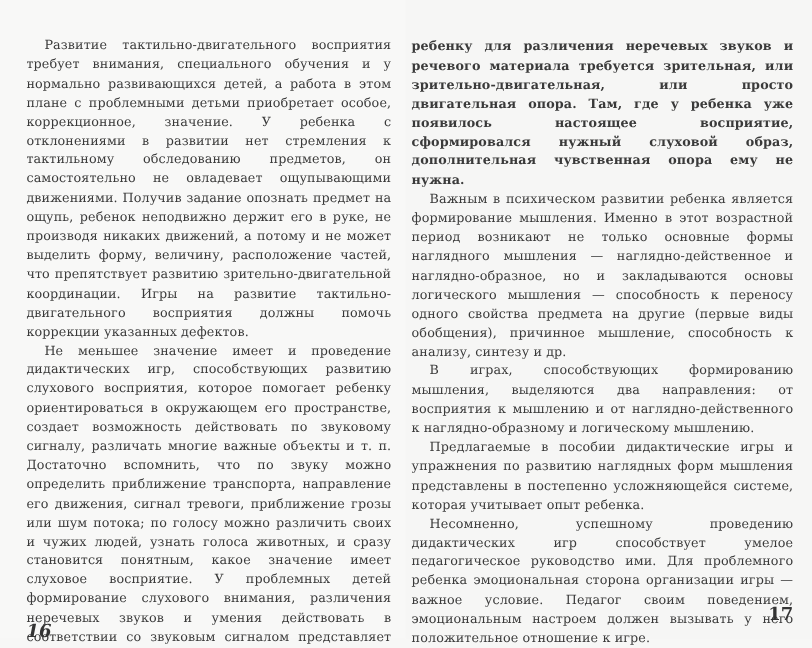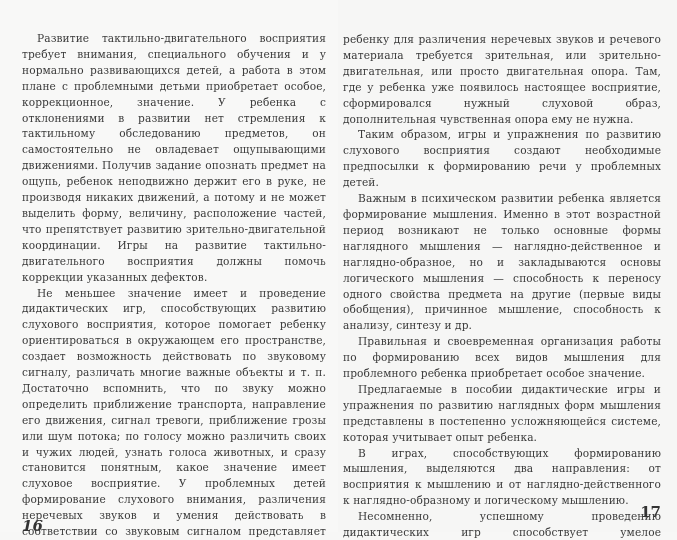--- a/index.html
+++ b/index.html
@@ -14,21 +14,21 @@
   #left-page { left:0; width:338px; background:#f8f8f7; }
   #right-page { left:338px; width:339px; background:#f6f6f5; }
   .text-block { position:absolute; }
   #left-page .text-block { left:22px; top:31px; width:304px; }
   #right-page .text-block { left:5px; top:32px; width:318px; }
   .para {
     margin:0; font-size:10.6px; line-height:15.9px;
     text-align:justify; text-indent:15px; letter-spacing:0.1px;
     hyphens:manual;
   }
-  .para.noindent { text-indent:0; }
+  .para.noindent { text-indent:0;font-weight:bold; }
   .page-number {
     position:absolute; font-size:15px; font-weight:bold; color:#333;
   }
   #left-page .page-number { left:22px; top:517px;font-style:italic; }
   #right-page .page-number { right:16px; top:503px; }
 </style>
 </head>
 <body>
 
 <div class="page" id="left-page">
@@ -36,22 +36,20 @@
     <p class="para">Развитие тактильно-двигательного восприятия требует внимания, специального обучения и у нормально развивающихся детей, а работа в этом плане с проблемными детьми приобретает особое, коррекционное, значение. У ребенка с отклонениями в развитии нет стремления к тактильному обследованию предметов, он самостоятельно не овладевает ощупывающими движениями. Получив задание опознать предмет на ощупь, ребенок неподвижно держит его в руке, не производя никаких движений, а потому и не может выделить форму, величину, расположение частей, что препятствует развитию зрительно-двигательной координации. Игры на развитие тактильно-двигательного восприятия должны помочь коррекции указанных дефектов.</p>
     <p class="para">Не меньшее значение имеет и проведение дидактических игр, способствующих развитию слухового восприятия, которое помогает ребенку ориентироваться в окружающем его пространстве, создает возможность действовать по звуковому сигналу, различать многие важные объекты и т. п. Достаточно вспомнить, что по звуку можно определить приближение транспорта, направление его движения, сигнал тревоги, приближение грозы или шум потока; по голосу можно различить своих и чужих людей, узнать голоса животных, и сразу становится понятным, какое значение имеет слуховое восприятие. У проблемных детей формирование слухового внимания, различения неречевых звуков и умения действовать в соответствии со звуковым сигналом представляет большие трудности. А в дидактических играх эта сторона развития может быть значительно скорригирована.</p>
 
   </div>
   <div class="page-number">16</div>
 </div>
 
 <div class="page" id="right-page">
   <div class="text-block">
     <p class="para noindent">ребенку для различения неречевых звуков и речевого материала требуется зрительная, или зрительно-двигательная, или просто двигательная опора. Там, где у ребенка уже появилось настоящее восприятие, сформировался нужный слуховой образ, дополнительная чувственная опора ему не нужна.</p>
-    <p class="para">Таким образом, игры и упражнения по развитию слухового восприятия создают необходимые предпосылки к формированию речи у проблемных детей.</p>
     <p class="para">Важным в психическом развитии ребенка является формирование мышления. Именно в этот возрастной период возникают не только основные формы наглядного мышления — наглядно-действенное и наглядно-образное, но и закладываются основы логического мышления — способность к переносу одного свойства предмета на другие (первые виды обобщения), причинное мышление, способность к анализу, синтезу и др.</p>
-    <p class="para">Правильная и своевременная организация работы по формированию всех видов мышления для проблемного ребенка приобретает особое значение.</p>
+    <p class="para">В играх, способствующих формированию мышления, выделяются два направления: от восприятия к мышлению и от наглядно-действенного к наглядно-образному и логическому мышлению.</p>
     <p class="para">Предлагаемые в пособии дидактические игры и упражнения по развитию наглядных форм мышления представлены в постепенно усложняющейся системе, которая учитывает опыт ребенка.</p>
-    <p class="para">В играх, способствующих формированию мышления, выделяются два направления: от восприятия к мышлению и от наглядно-действенного к наглядно-образному и логическому мышлению.</p>
     <p class="para">Несомненно, успешному проведению дидактических игр способствует умелое педагогическое руководство ими. Для проблемного ребенка эмоциональная сторона организации игры — важное условие. Педагог своим поведением, эмоциональным настроем должен вызывать у него положительное отношение к игре.</p>
 
   </div>
   <div class="page-number">17</div>
 </div>
 
 </body></html>

